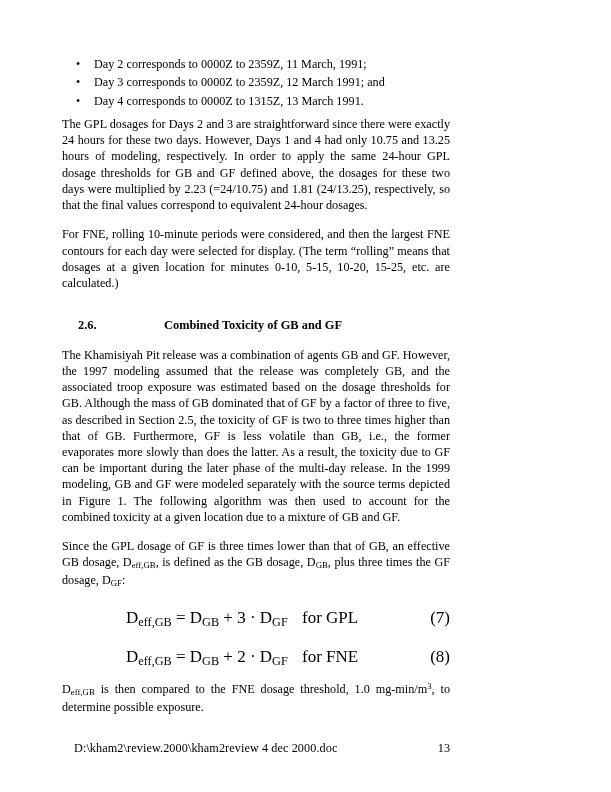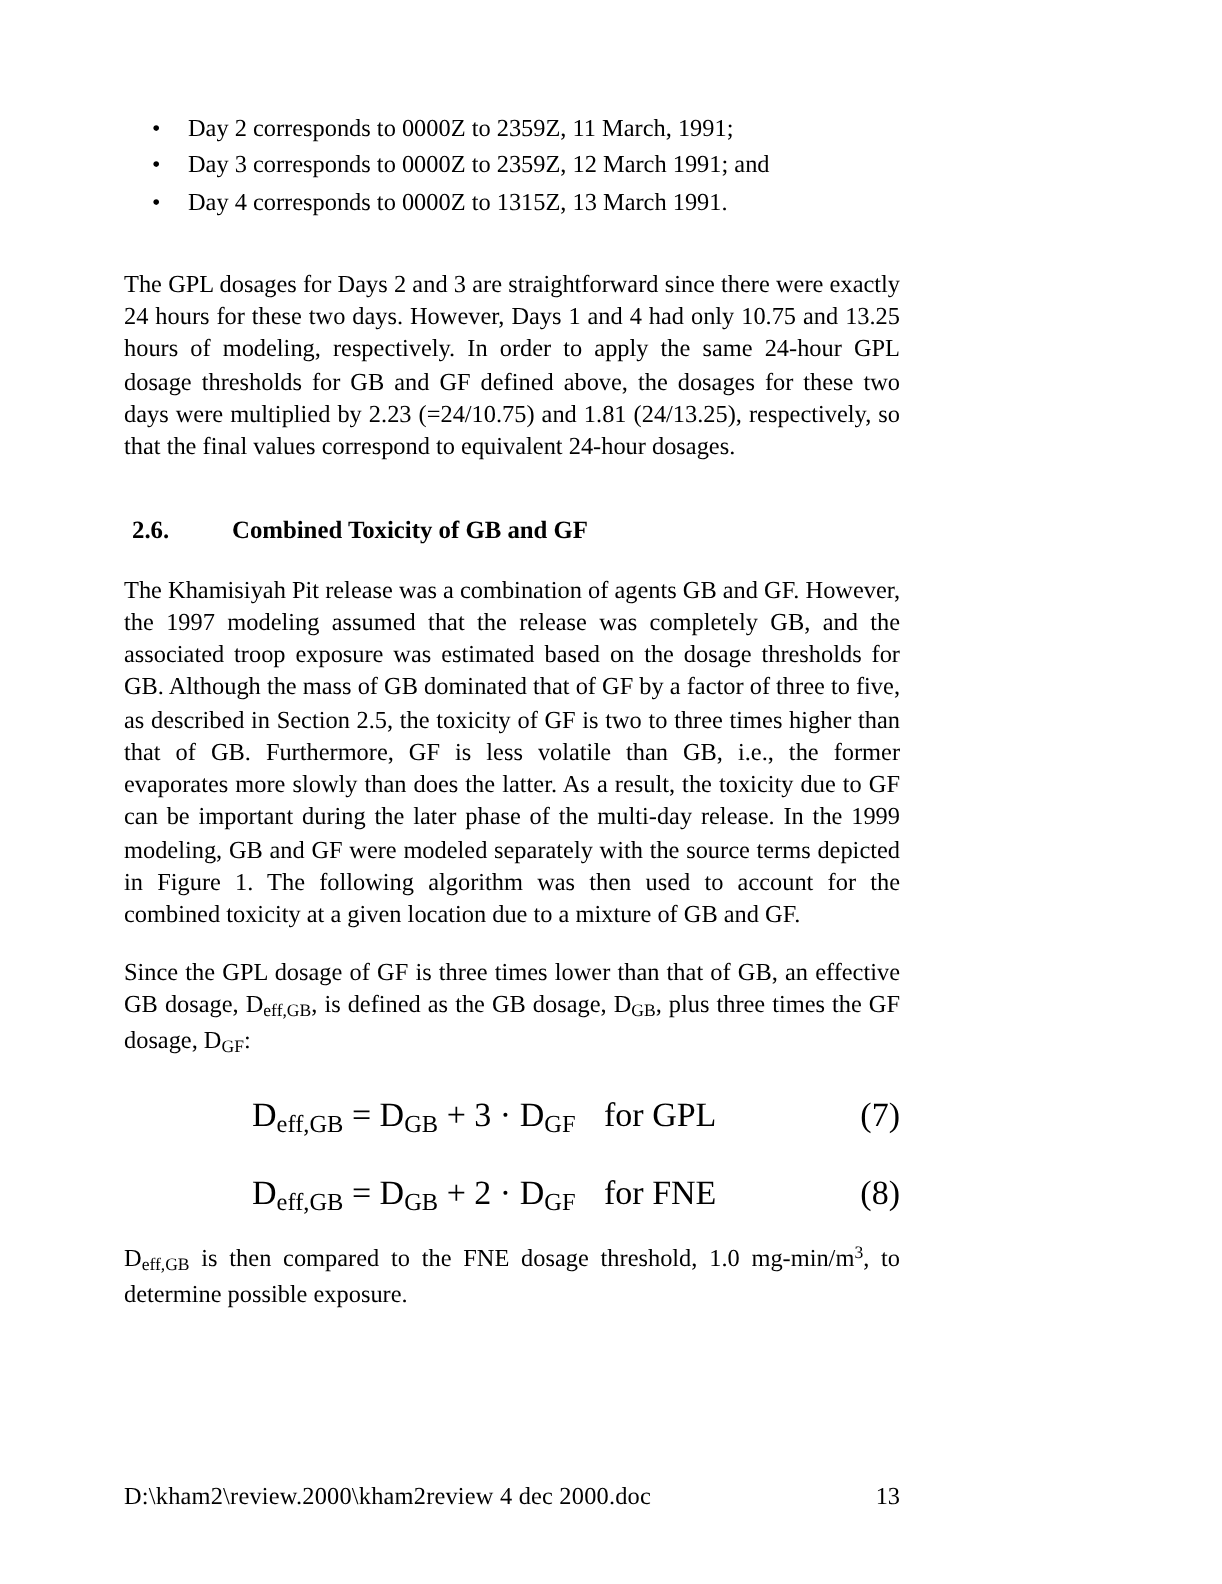--- a/index.html
+++ b/index.html
@@ -44,27 +44,28 @@
     left: 14px;
     top: 0;
     font-size: 12px;
   }
   p.para {
     margin: 13px 0 0 0;
     text-align: justify;
     text-justify: inter-word;
   }
   p.first-para {
-    margin-top: 24px;
+    margin-top: 6px;
   }
   h2.section {
-    margin: 26px 0 0 4px;
+    margin: 26px 0 0 16px;
     font-size: 12.4px;
     font-weight: bold;
     display: flex;
+    gap: 36px;
   }
   h2.section .num {
     width: 50px;
     flex: none;
   }
   .equation {
     margin: 17px 0 0 0;
     position: relative;
     height: 22px;
     font-size: 17px;
@@ -89,21 +90,21 @@
   sub {
     font-size: 0.72em;
     vertical-align: -0.25em;
   }
   sup {
     font-size: 0.72em;
     vertical-align: 0.45em;
   }
   .footer {
     position: absolute;
-    left: 62px;
+    left: 74px;
     right: 62px;
     bottom: 36px;
     display: flex;
     justify-content: space-between;
     align-items: baseline;
     font-size: 12.2px;
   }
   .footer .path {
     letter-spacing: 0.1px;
   }
@@ -119,20 +120,21 @@
   <div class="content">
 
     <ul class="bullets">
       <li>Day 2 corresponds to 0000Z to 2359Z, 11 March, 1991;</li>
       <li>Day 3 corresponds to 0000Z to 2359Z, 12 March 1991; and</li>
       <li>Day 4 corresponds to 0000Z to 1315Z, 13 March 1991.</li>
     </ul>
 
     <p class="para first-para">The GPL dosages for Days 2 and 3 are straightforward since there were exactly 24 hours for these two days.  However, Days 1 and 4 had only 10.75 and 13.25 hours of modeling, respectively.  In order to apply the same 24-hour GPL dosage thresholds for GB and GF defined above, the dosages for these two days were multiplied by 2.23 (=24/10.75) and 1.81 (24/13.25), respectively, so that the final values correspond to equivalent 24-hour dosages.</p>
 
+    <p class="para">For FNE, rolling 10-minute periods were considered, and then the largest FNE contours for each day were selected for display.  (The term “rolling” means that dosages at a given location for minutes 0-10, 5-15, 10-20, 15-25, etc. are calculated.)</p>
 
     <h2 class="section">
       <span class="num">2.6.</span>
       <span>Combined Toxicity of GB and GF</span>
     </h2>
 
     <p class="para">The Khamisiyah Pit release was a combination of agents GB and GF.  However, the 1997 modeling assumed that the release was completely GB, and the associated troop exposure was estimated based on the dosage thresholds for GB.  Although the mass of GB dominated that of GF by a factor of three to five, as described in Section 2.5, the toxicity of GF is two to three times higher than that of GB.  Furthermore, GF is less volatile than GB, i.e., the former evaporates more slowly than does the latter.  As a result, the toxicity due to GF can be important during the later phase of the multi-day release.  In the 1999 modeling, GB and GF were modeled separately with the source terms depicted in Figure 1.  The following algorithm was then used to account for the combined toxicity at a given location due to a mixture of GB and GF.</p>
 
     <p class="para">
       <span>Since the GPL dosage of GF is three times lower than that of GB, an effective GB</span>

